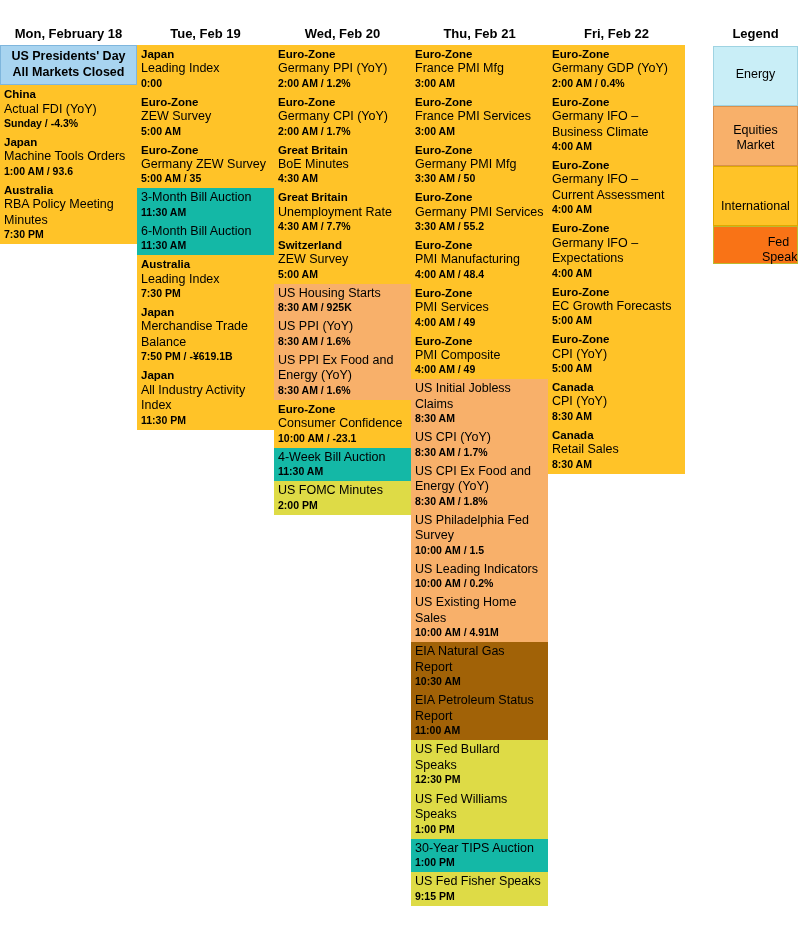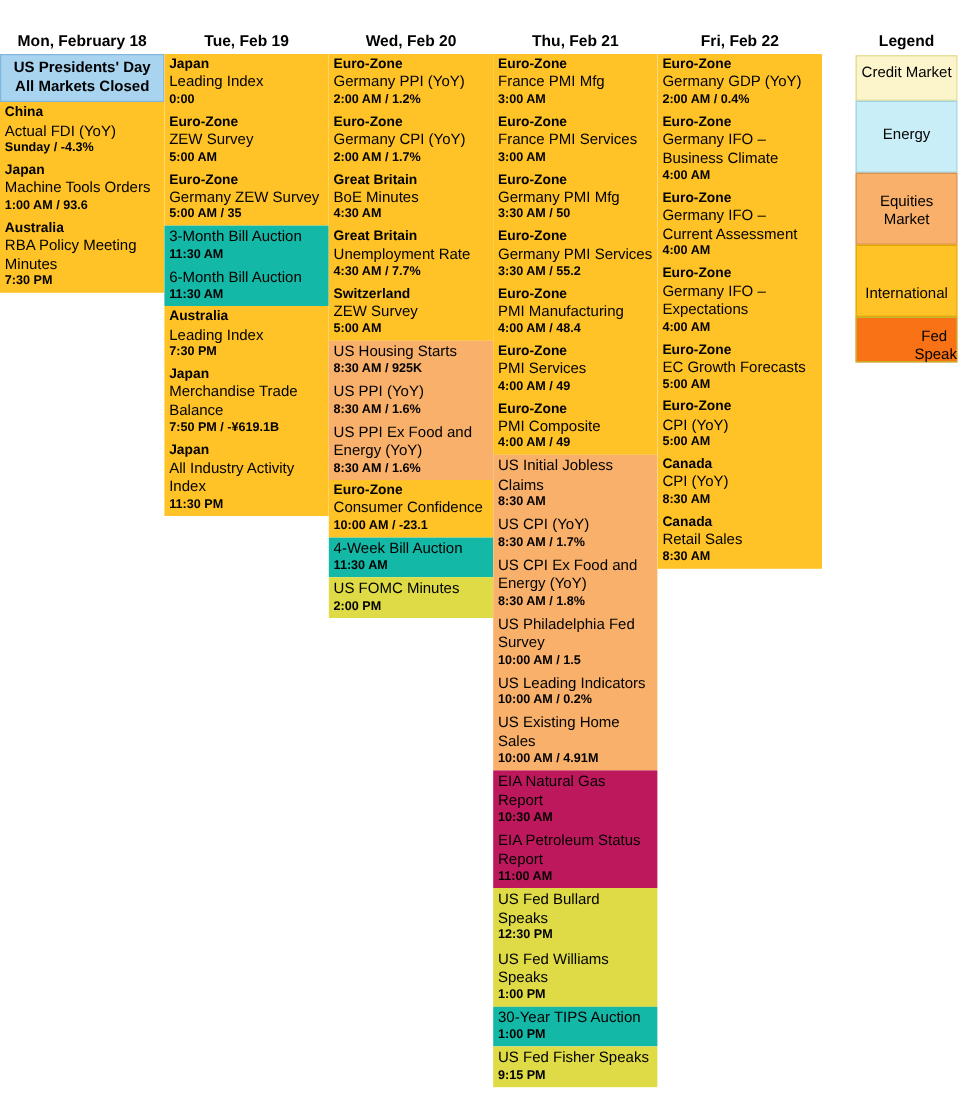--- a/index.html
+++ b/index.html
@@ -86,21 +86,21 @@
   }
   .ev .meta {
     font-weight: bold;
     font-size: 10.5px;
     display: block;
   }
   
   .cat-international { background: #ffc328; }
   .cat-credit        { background: #14b8a6; }
   .cat-equities      { background: #f8b06a; }
-  .cat-energy        { background: #be185d; }
+  .cat-energy        { background: #a16207; }
   .cat-fed           { background: #dedb46; }
 
   .legend-title {
     text-align: center;
     font-weight: bold;
     font-size: 13px;
     padding: 2px 0 5px 0;
   }
   .legend-box {
     border: 1px solid #d8a800;
@@ -423,20 +423,19 @@
                 </div>
               </div>
             </td>
         </tr>
       </tbody>
     </table>
   </div>
 
   <div class="legend-col">
     <div class="legend-title">Legend</div>
-    <div class="legend-box credit">Credit Market</div>
     <div class="legend-box energy">Energy</div>
     <div class="legend-box equities">Equities Market</div>
     <div class="legend-box intl">International</div>
     <div class="legend-box fed">Fed Speak</div>
   </div>
 
 </div>
 
 </body></html>

